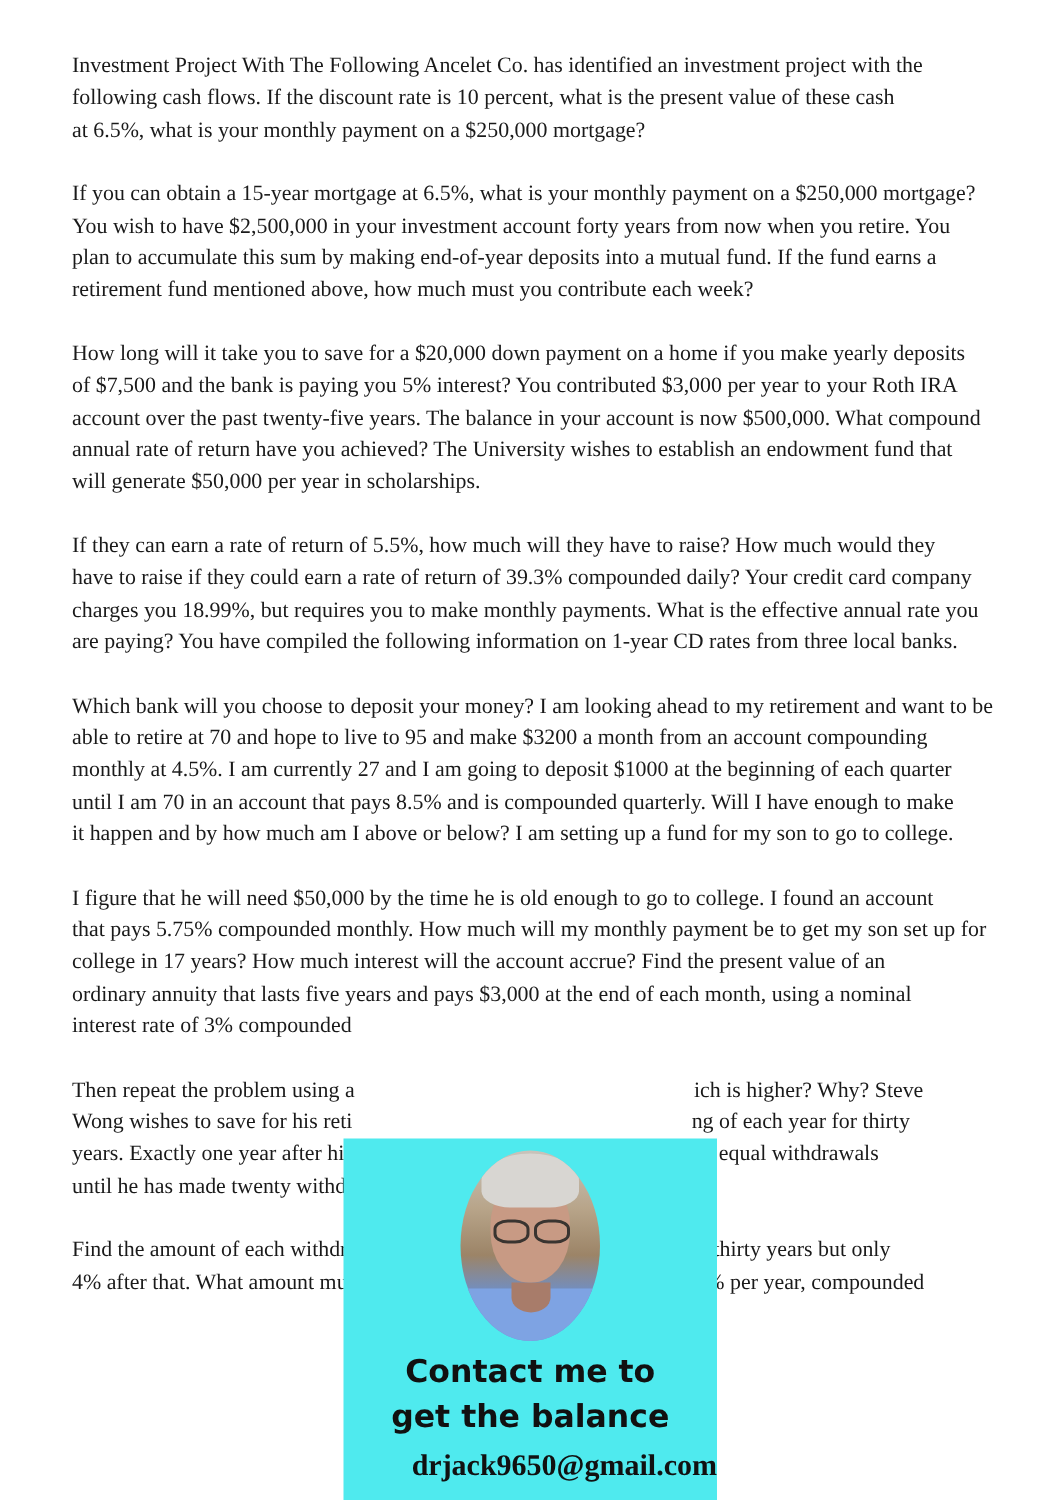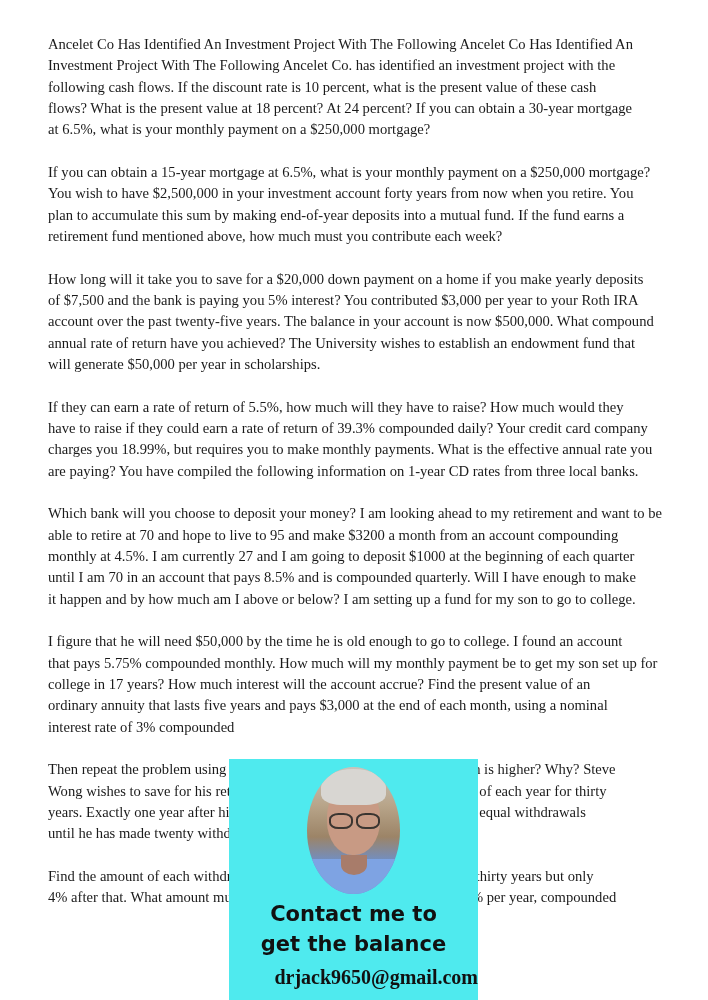--- a/index.html
+++ b/index.html
@@ -38,24 +38,22 @@
       position: absolute; left: 0; top: 205px; width: 249px; text-align: right;
       font-family: "Liberation Serif", "DejaVu Serif", serif; font-weight: bold;
       color: #111; font-size: 20px; line-height: 26px;
     }
   </style>
 </head>
 <body>
 
 <div class="page">
   <p class="para">
-    <span class="line">Ancelet Co Has Identified An Investment Project With The Following Ancelet Co Has Identified An</span>
     <span class="line">Investment Project With The Following Ancelet Co. has identified an investment project with the</span>
     <span class="line">following cash flows. If the discount rate is 10 percent, what is the present value of these cash</span>
-    <span class="line">flows? What is the present value at 18 percent? At 24 percent? If you can obtain a 30-year mortgage</span>
     <span class="line">at 6.5%, what is your monthly payment on a $250,000 mortgage?</span>
   </p>
   <p class="para">
     <span class="line">If you can obtain a 15-year mortgage at 6.5%, what is your monthly payment on a $250,000 mortgage?</span>
     <span class="line">You wish to have $2,500,000 in your investment account forty years from now when you retire. You</span>
     <span class="line">plan to accumulate this sum by making end-of-year deposits into a mutual fund. If the fund earns a</span>
     <span class="line">retirement fund mentioned above, how much must you contribute each week?</span>
   </p>
   <p class="para">
     <span class="line">How long will it take you to save for a $20,000 down payment on a home if you make yearly deposits</span>

